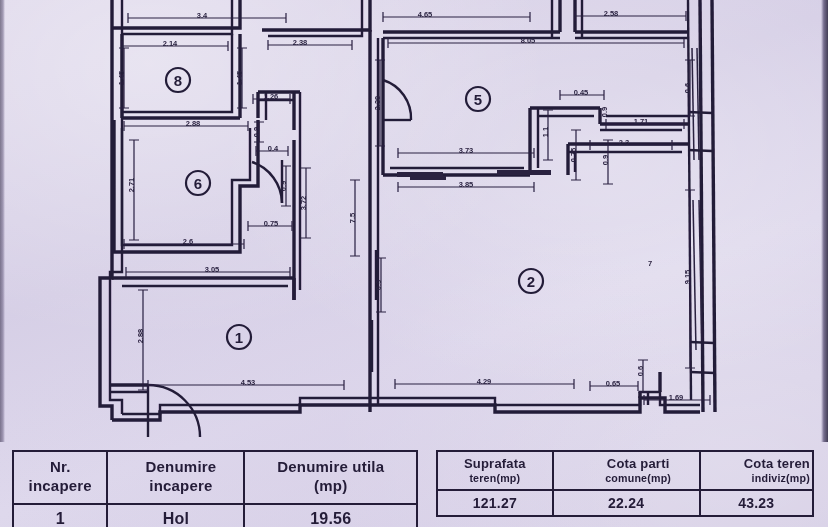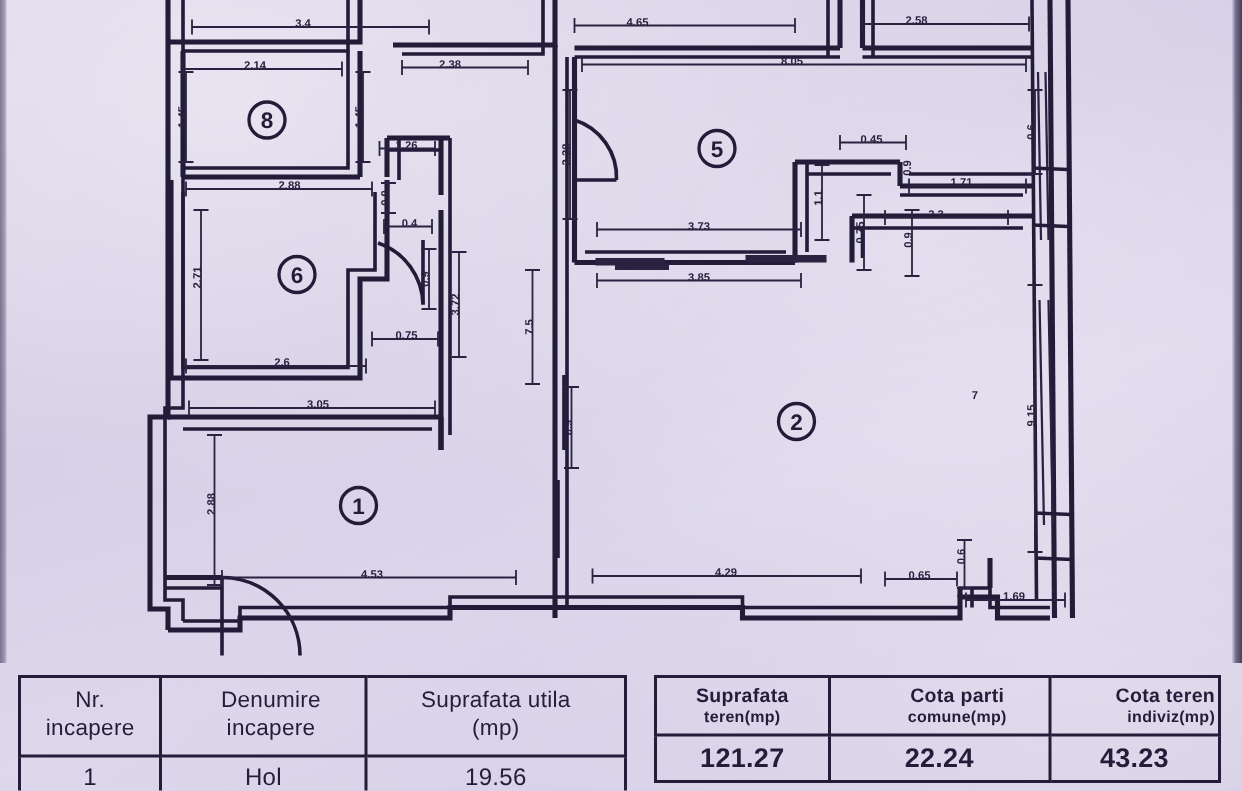--- a/index.html
+++ b/index.html
@@ -27,33 +27,33 @@
   .dark-edge-r{position:absolute;right:0;top:0;width:7px;height:442px;background:linear-gradient(270deg,#1d1830,#5d5478 60%,rgba(120,110,150,0));opacity:.8;}
 
   
   #plan{position:absolute;left:0;top:0;width:828px;height:445px;}
 
   
   .tbl{position:absolute;border-collapse:collapse;background:transparent;}
   .tbl td,.tbl th{
     border:2px solid #241c38;
     text-align:center;vertical-align:middle;
-    color:#241c38;font-weight:400;
+    color:#241c38;font-weight:700;
     letter-spacing:.2px;
   }
   #tbl-rooms{left:12px;top:450px;width:406px;}
   #tbl-rooms th{font-size:15px;line-height:1.25;padding:6px 2px 7px;}
   #tbl-rooms td{font-size:16px;padding:5px 2px;}
   #tbl-rooms .c-nr{width:92px;}
   #tbl-rooms .c-den{width:128px;padding-left:12px;}
   #tbl-rooms .c-sup{width:180px;}
 
   #tbl-areas{left:436px;top:450px;width:378px;}
   #tbl-areas th{font-size:13px;line-height:1.2;padding:4px 2px 5px;font-weight:600;}
-  #tbl-areas td{font-size:18px;padding:4px 2px;font-weight:600;}
+  #tbl-areas td{font-size:14px;padding:4px 2px;font-weight:600;}
   #tbl-areas .c-a{width:124px;}
   #tbl-areas .c-b{width:132px;padding-left:26px;}
   #tbl-areas .c-c{width:122px;text-align:right;}
 
   .hdr-big{display:block;}
   .hdr-sm{display:block;font-size:.82em;}
   
   .scanblur{filter:blur(.25px);}
 </style>
 </head>
@@ -317,21 +317,21 @@
       <tr>
         <th class="c-nr">
           <span class="hdr-big">Nr.</span>
           <span class="hdr-big">incapere</span>
         </th>
         <th class="c-den">
           <span class="hdr-big">Denumire</span>
           <span class="hdr-big">incapere</span>
         </th>
         <th class="c-sup">
-          <span class="hdr-big">Suprafata utila</span>
+          <span class="hdr-big">Denumire utila</span>
           <span class="hdr-big">(mp)</span>
         </th>
       </tr>
     </thead>
     <tbody>
       <tr>
         <td>1</td>
         <td>Hol</td>
         <td>19.56</td>
       </tr>

